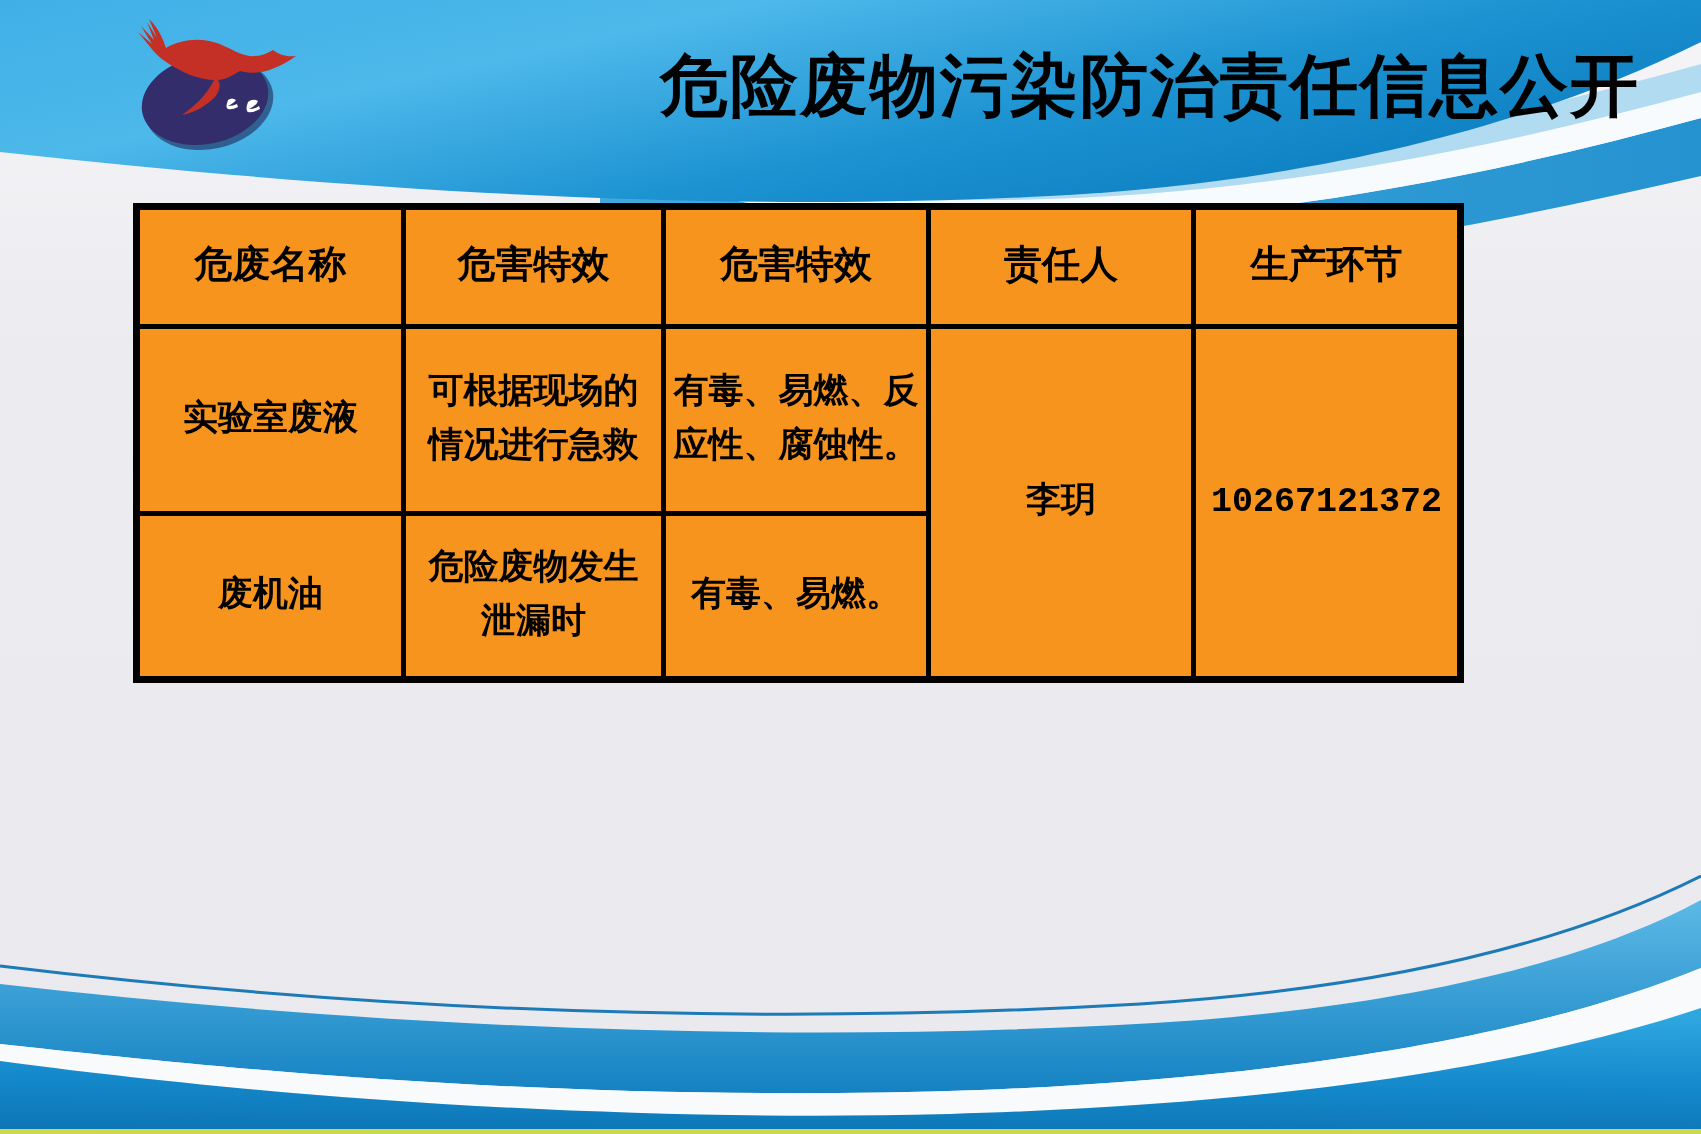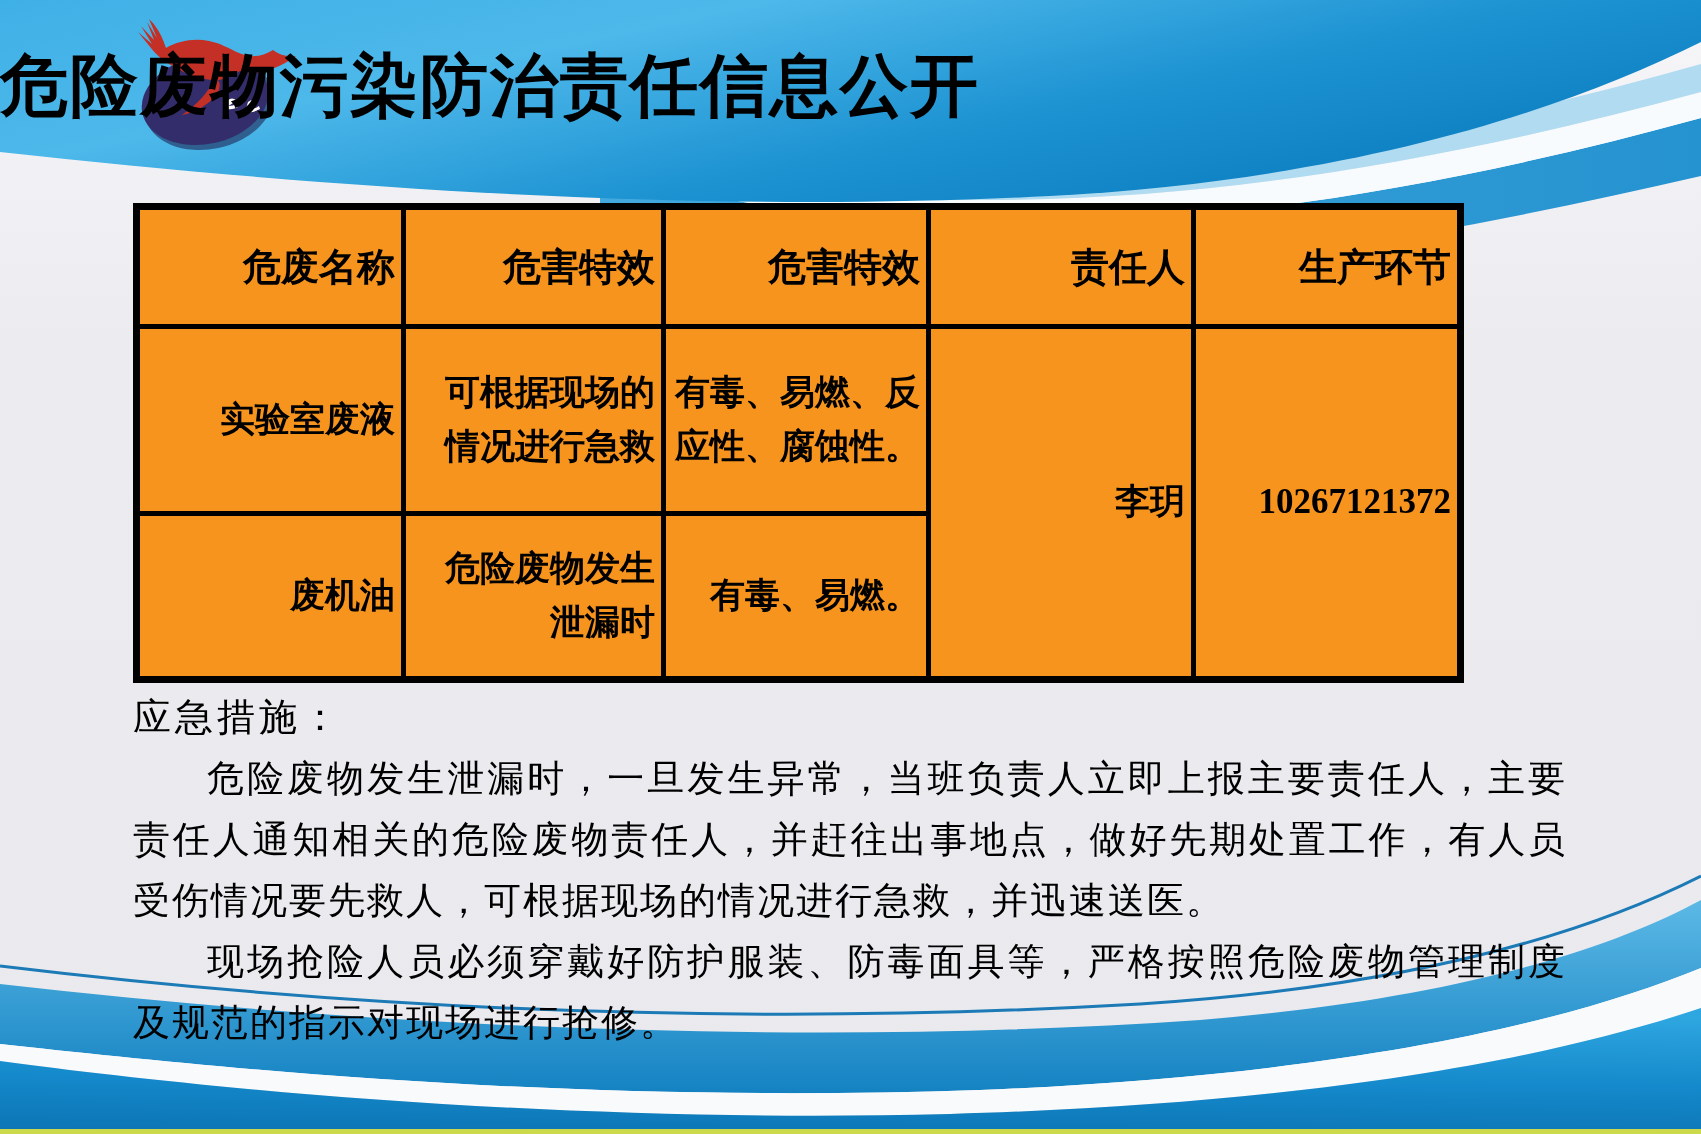--- a/index.html
+++ b/index.html
@@ -4,29 +4,29 @@
 <style>
   html,body{margin:0;padding:0;}
   body{width:1701px;height:1134px;overflow:hidden;background:#ececf0;}
   .page{position:relative;width:1701px;height:1134px;overflow:hidden;
         background:linear-gradient(180deg,#f6f6f9 0%,#ececf0 30%,#e9e9ee 100%);
         font-family:"Liberation Sans", sans-serif;}
   
   .header-wave{position:absolute;left:0;top:0;width:1701px;height:250px;z-index:1;}
   .logo{position:absolute;left:108px;top:14px;width:196px;height:146px;z-index:3;}
   .page-title{position:absolute;left:0;top:50px;width:1640px;margin:0;z-index:3;
-        text-align:left;font-size:68px;font-weight:900;color:#000;
+        text-align:right;font-size:68px;font-weight:900;color:#000;
         letter-spacing:2px;line-height:1.05;}
   
   table.hazard{position:absolute;left:133px;top:203px;z-index:4;
         width:1324px;border-collapse:collapse;table-layout:fixed;
         border:7px solid #000;background:#f7941e;}
   table.hazard td,table.hazard th{border:5px solid #000;background:#f7941e;
-        text-align:right;vertical-align:middle;color:#000;
-        font-family:Liberation Serif, serif;
+        text-align:center;vertical-align:middle;color:#000;
+        font-family:Liberation Mono, monospace;
         font-size:35px;font-weight:700;line-height:1.55;
         padding:2px 6px;overflow:hidden;word-break:break-all;line-break:anywhere;}
   table.hazard th{height:110px;font-size:38px;font-weight:700;}
   tr.r1 td{height:178px;}
   tr.r2 td{height:156px;}
   td.phone{font-family:"Liberation Serif", serif;font-size:42px;font-weight:400;
         letter-spacing:0;}
   td.resp{font-weight:700;}
   
   .emergency{position:absolute;left:133px;top:686px;width:1434px;z-index:5;
@@ -106,25 +106,20 @@
       <td class="phone" rowspan="2">10267121372</td>
     </tr>
     <tr class="r2">
       <td>废机油</td>
       <td>危险废物发生泄漏时</td>
       <td>有毒、易燃。</td>
     </tr>
   </tbody>
     </table>
 
-  <div class="emergency">
-    <div class="label">应急措施：</div>
-    <p>危险废物发生泄漏时，一旦发生异常，当班负责人立即上报主要责任人，主要责任人通知相关的危险废物责任人，并赶往出事地点，做好先期处置工作，有人员受伤情况要先救人，可根据现场的情况进行急救，并迅速送医。</p>
-    <p>现场抢险人员必须穿戴好防护服装、防毒面具等，严格按照危险废物管理制度及规范的指示对现场进行抢修。</p>
-  </div>
 
   <svg class="footer-wave" viewBox="0 0 1701 280" preserveAspectRatio="none">
     <defs>
       <linearGradient id="fg1" x1="0" y1="0" x2="0" y2="1">
         <stop offset="0" stop-color="#5cb9e6"></stop>
         <stop offset="1" stop-color="#1482c2"></stop>
       </linearGradient>
       <linearGradient id="fg2" x1="0.2" y1="0" x2="0.1" y2="1">
         <stop offset="0" stop-color="#2ea6e0"></stop>
         <stop offset="0.55" stop-color="#1489cb"></stop>

